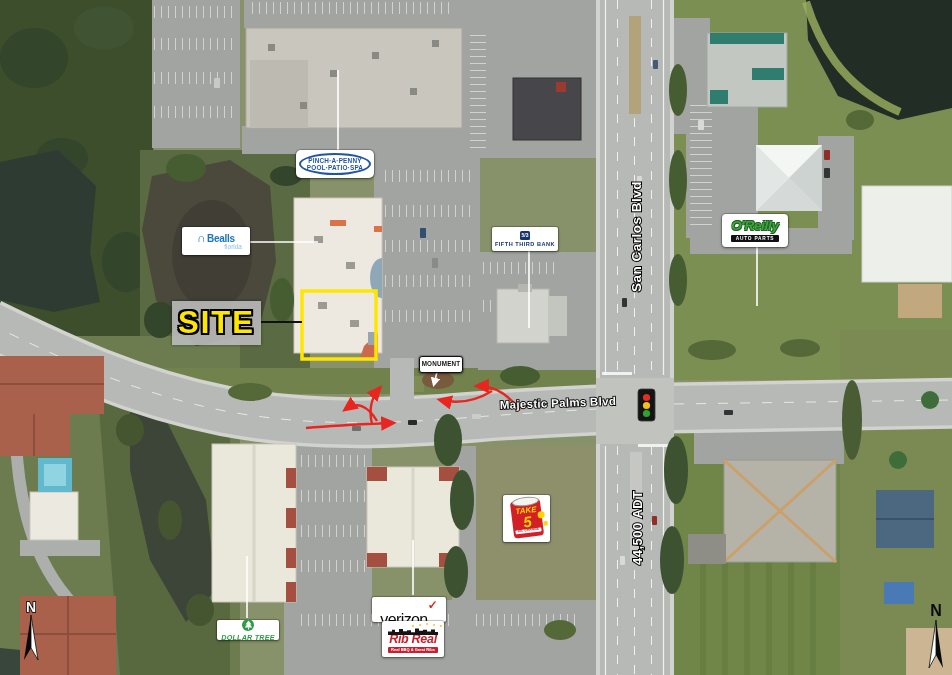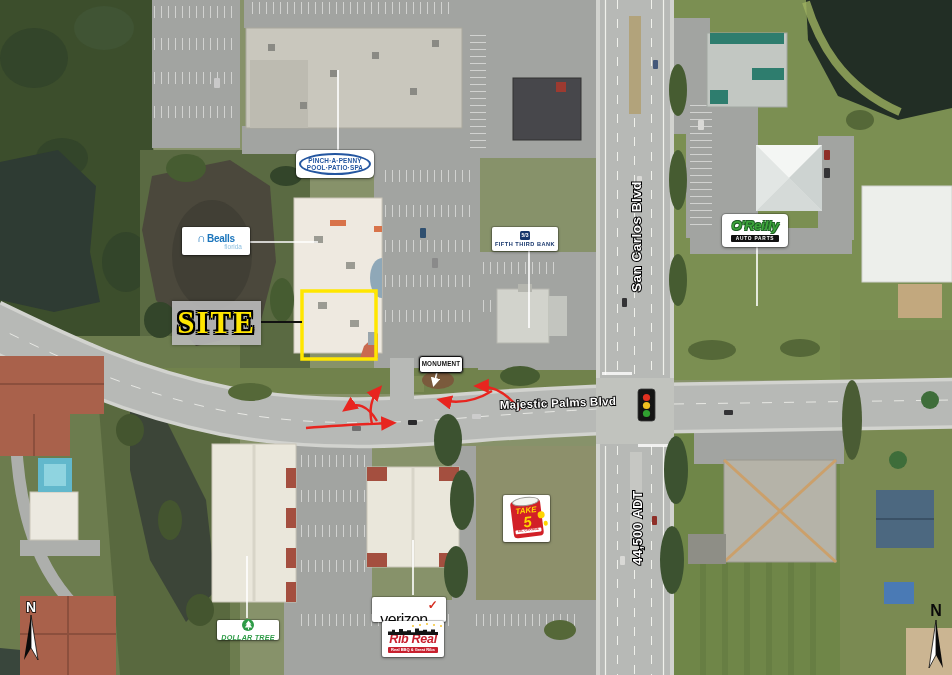--- a/index.html
+++ b/index.html
@@ -17,21 +17,21 @@
                color:#2456a0;font-weight:800;font-size:6.4px;letter-spacing:.2px;}
   #pinch .oval div{white-space:nowrap;}
   
   #bealls{left:182px;top:227px;width:68px;height:28px;flex-direction:column;}
   #bealls .row{display:flex;align-items:baseline;color:#1b75bc;}
   #bealls .mark{font-size:12px;font-weight:800;margin-right:1px;}
   #bealls .nm{font-size:10px;font-weight:800;letter-spacing:-.3px;}
   #bealls .sub{font-size:6.5px;color:#8fc0e0;align-self:flex-end;margin:-3px 8px 0 0;}
   
   #site{left:172px;top:301px;width:89px;height:44px;background:rgba(186,186,186,.9);
-        border-radius:0;box-shadow:0 0 3px rgba(0,0,0,.4);font-family:Liberation Serif, serif;}
+        border-radius:0;box-shadow:0 0 3px rgba(0,0,0,.4);}
   #site .t{font-size:31px;font-weight:900;color:#ffe600;letter-spacing:2px;
      text-shadow:-2px -2px 0 #000,2px -2px 0 #000,-2px 2px 0 #000,2px 2px 0 #000,
                  0 -2px 0 #000,0 2px 0 #000,-2px 0 0 #000,2px 0 0 #000;}
   
   #fifththird{left:492px;top:227px;width:66px;height:24px;flex-direction:column;gap:1px;}
   #fifththird .logo{width:10px;height:9px;background:#16356b;border-radius:1.5px;
         color:#fff;font-size:5px;font-weight:800;display:flex;align-items:center;justify-content:center;}
   #fifththird .nm{font-size:5.6px;font-weight:800;color:#16356b;letter-spacing:.5px;}
   
   #oreilly{left:722px;top:214px;width:66px;height:33px;flex-direction:column;border-radius:4px;gap:0px;}

